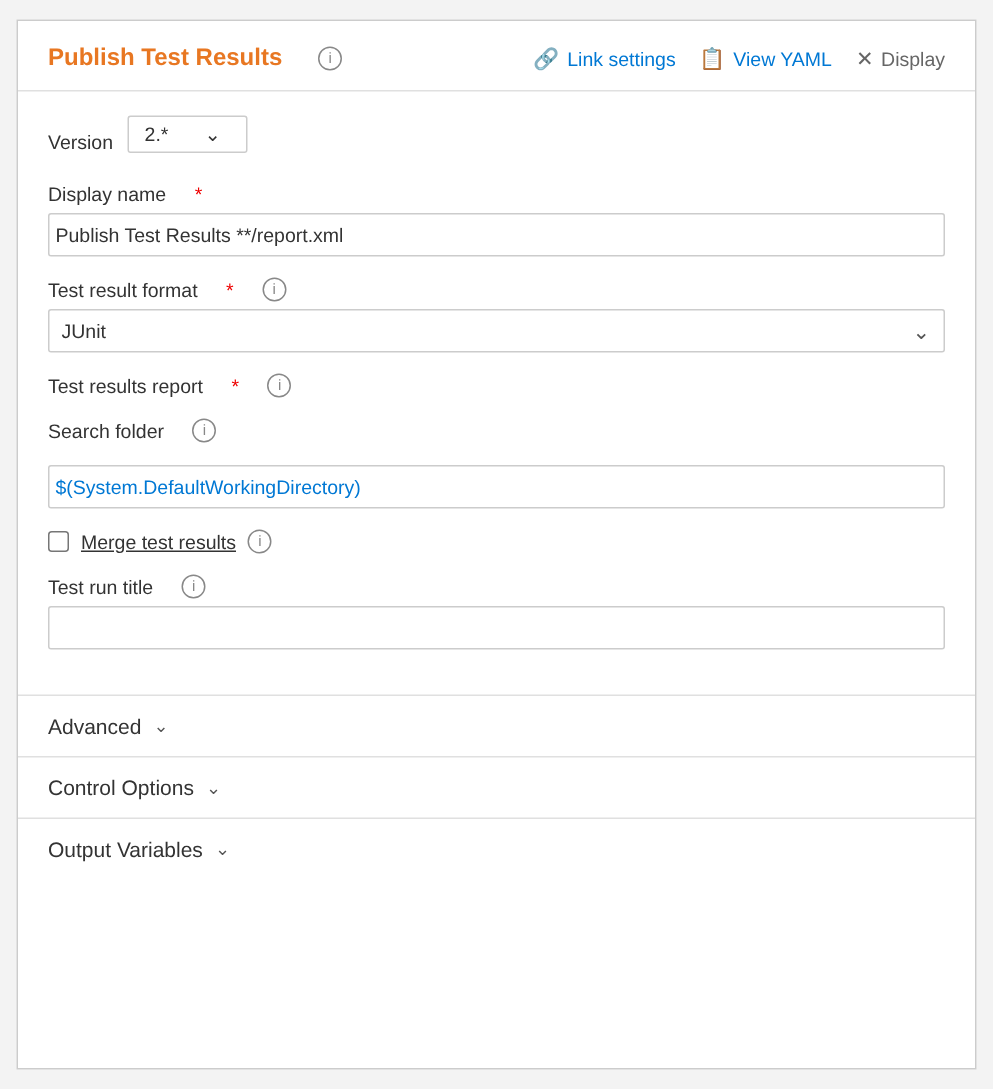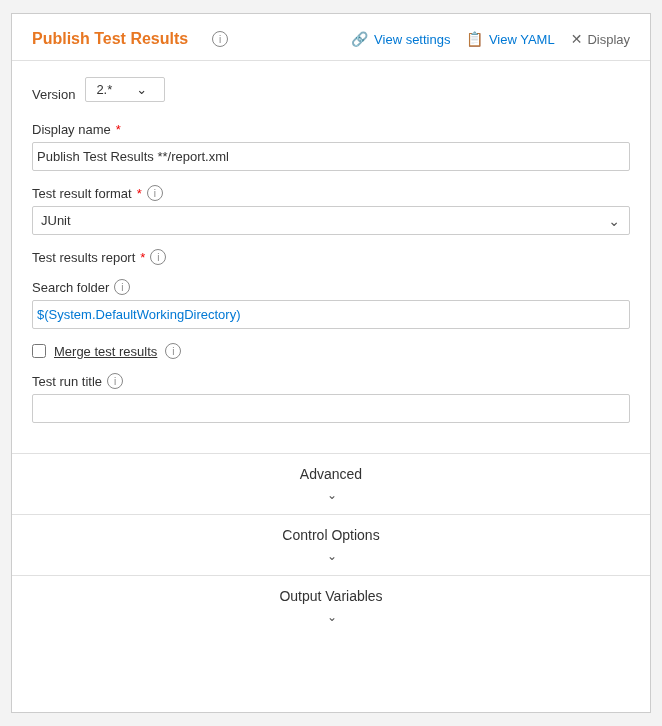--- a/index.html
+++ b/index.html
@@ -74,21 +74,21 @@
     .remove-action .action-icon { color: #666; }
     .panel-body {
       padding: 16px 20px;
     }
     .field-group {
       margin-bottom: 14px;
     }
     .field-label {
       display: flex;
       align-items: center;
-      gap: 5px;
+      gap: 19px;
       margin-bottom: 5px;
       color: #333;
       font-size: 13px;
     }
     .required {
       color: #e00;
       font-size: 13px;
     }
     .version-row {
       display: flex;
@@ -153,20 +153,21 @@
       position: absolute;
       right: 10px;
       top: 50%;
       transform: translateY(-50%);
       font-size: 14px;
       color: #555;
       pointer-events: none;
     }
     .search-folder-input {
       color: #0078d4 !important;
+      margin-top: 10px;
     }
     .checkbox-row {
       display: flex;
       align-items: center;
       gap: 8px;
       margin-bottom: 14px;
     }
     .checkbox-row input[type="checkbox"] {
       width: 14px;
       height: 14px;
@@ -178,21 +179,20 @@
       color: #333;
       text-decoration: underline;
     }
     .collapsible-section {
       padding: 12px 20px;
       border-top: 1px solid #e0e0e0;
       cursor: pointer;
       display: flex;
       align-items: center;
       gap: 6px;
-      flex-direction: column;
     }
     .collapsible-label {
       font-size: 14px;
       color: #333;
       font-weight: 400;
     }
     .collapse-chevron {
       font-size: 12px;
       color: #555;
       margin-left: 2px;
@@ -206,21 +206,21 @@
   <div class="panel-header">
     <div class="panel-title-group">
       <span class="panel-title">Publish Test Results</span>
       <span class="info-icon">
         <span>i</span>
       </span>
     </div>
     <div class="header-actions">
       <a class="header-action">
         <span class="action-icon">🔗</span>
-        <span>View settings</span>
+        <span>Link settings</span>
       </a>
       <a class="header-action">
         <span class="action-icon">📋</span>
         <span>View YAML</span>
       </a>
       <a class="header-action remove-action">
         <span class="action-icon">✕</span>
         <span>Display</span>
       </a>
     </div>

